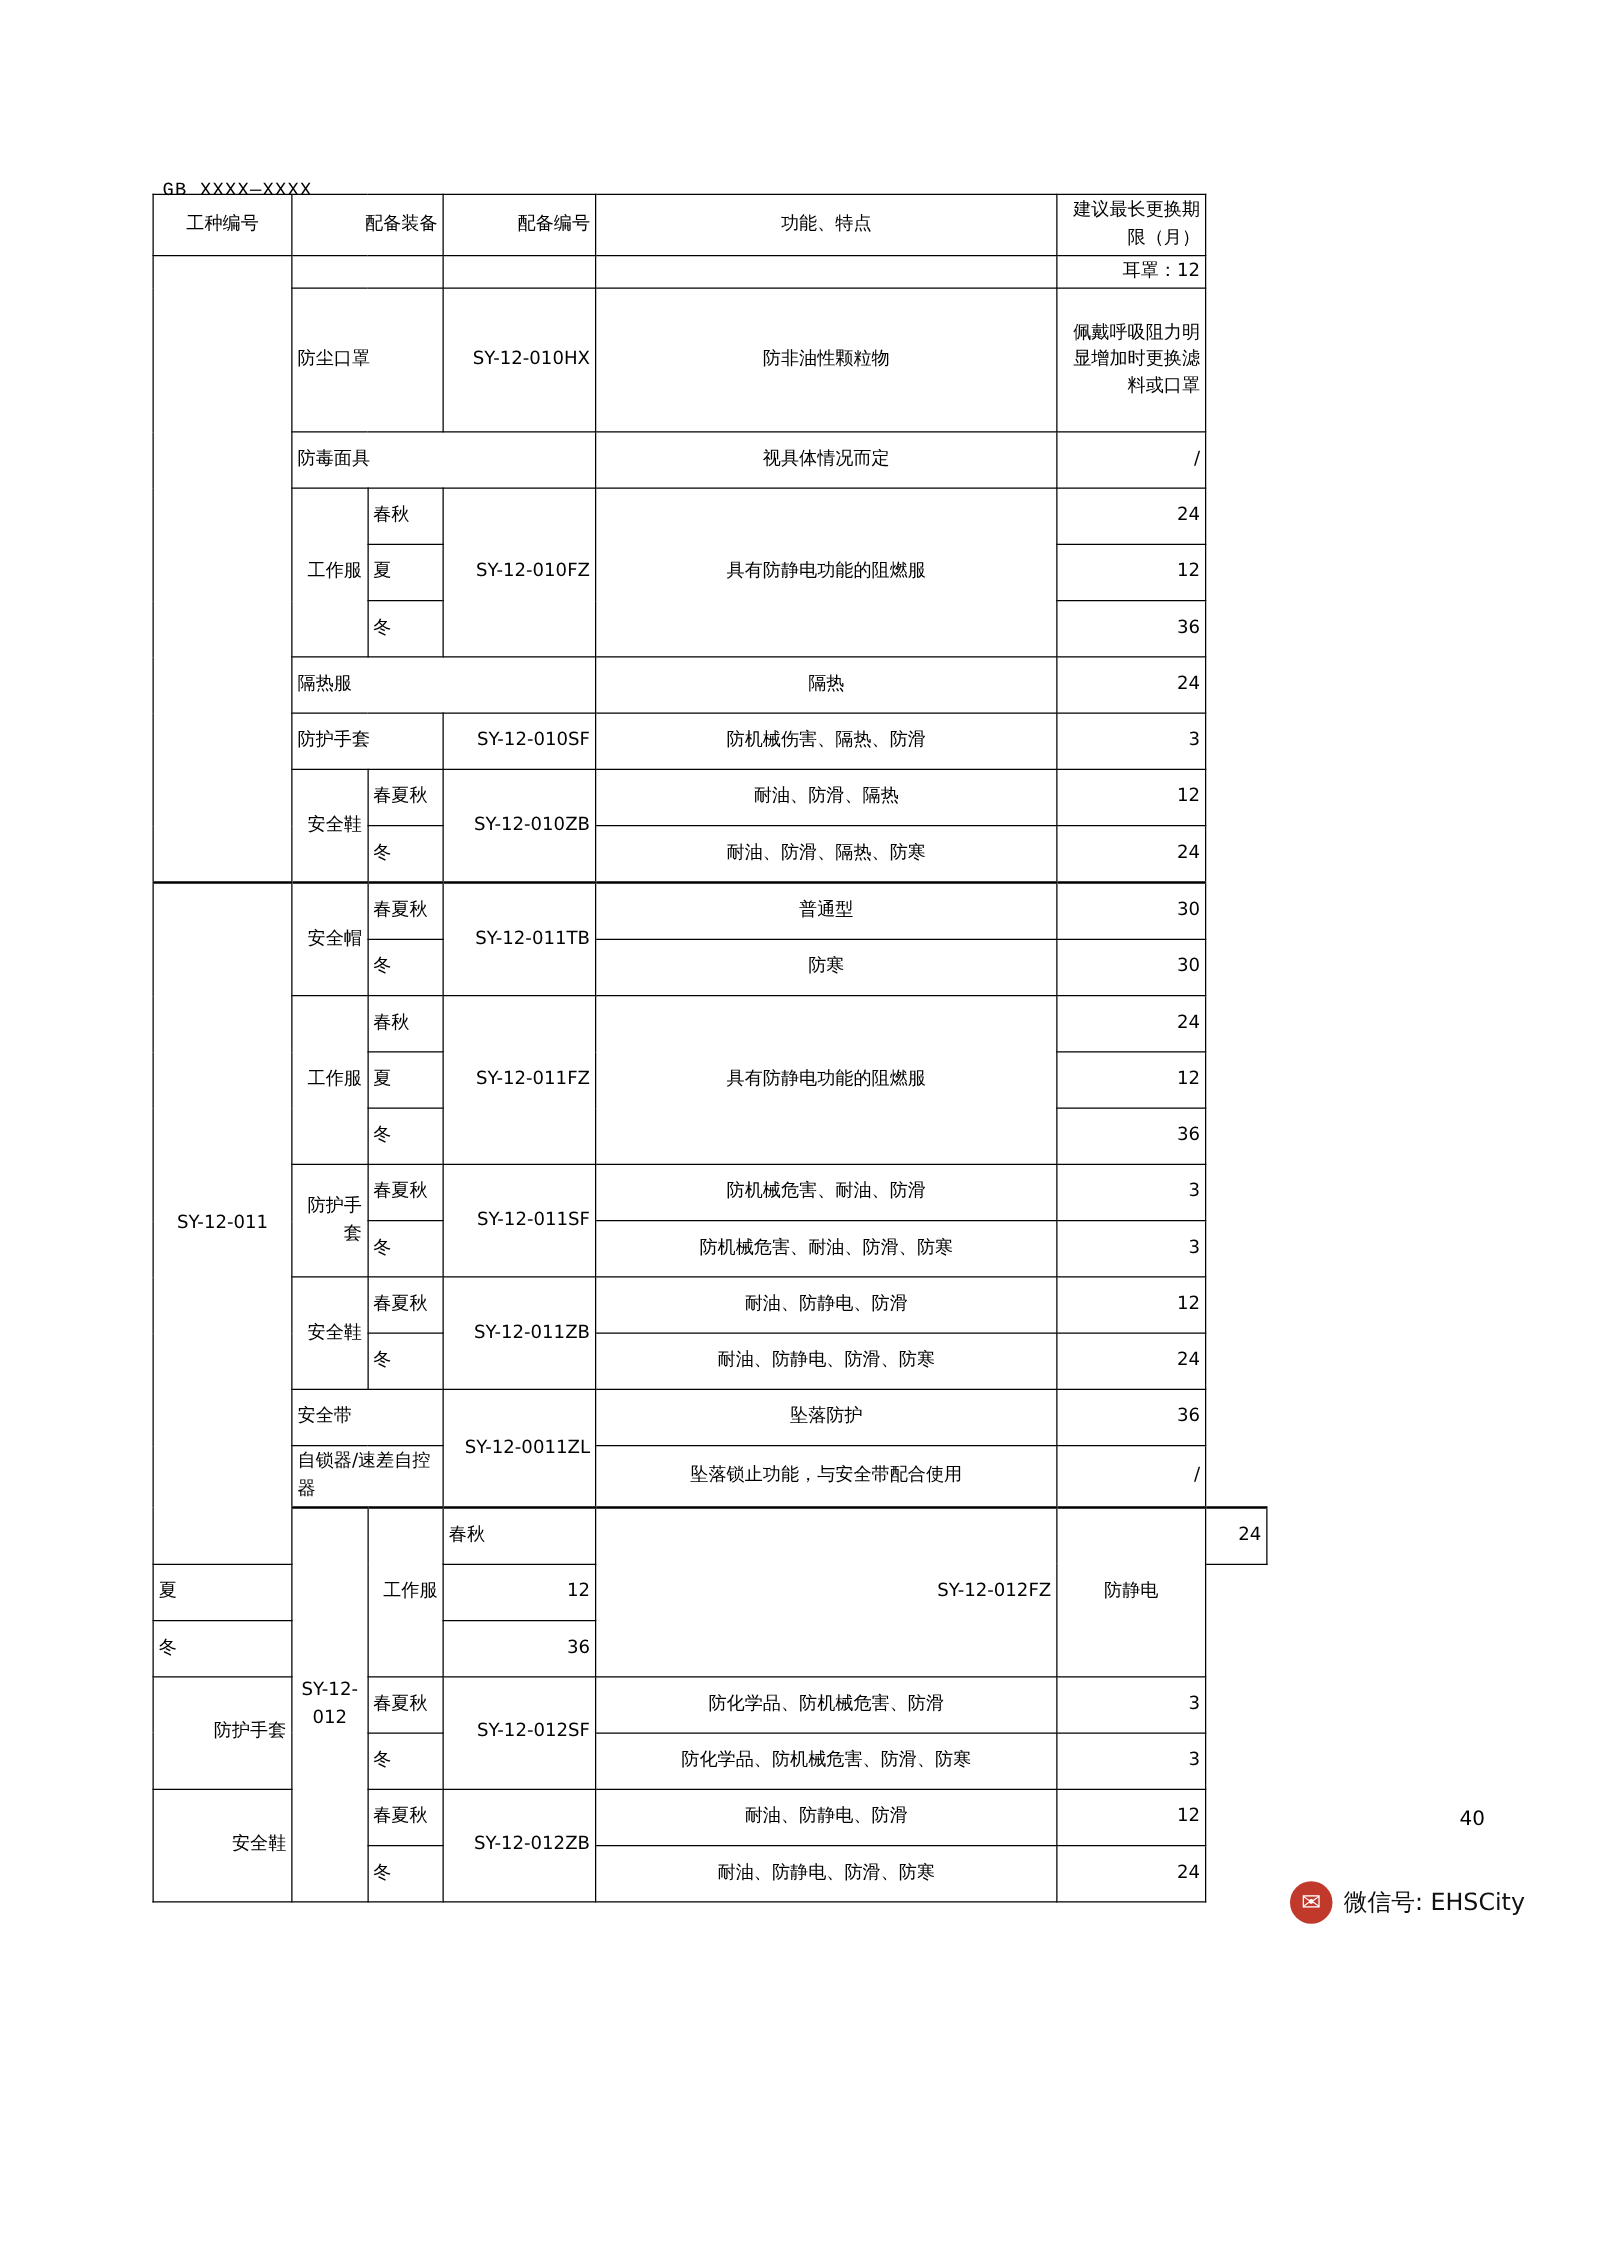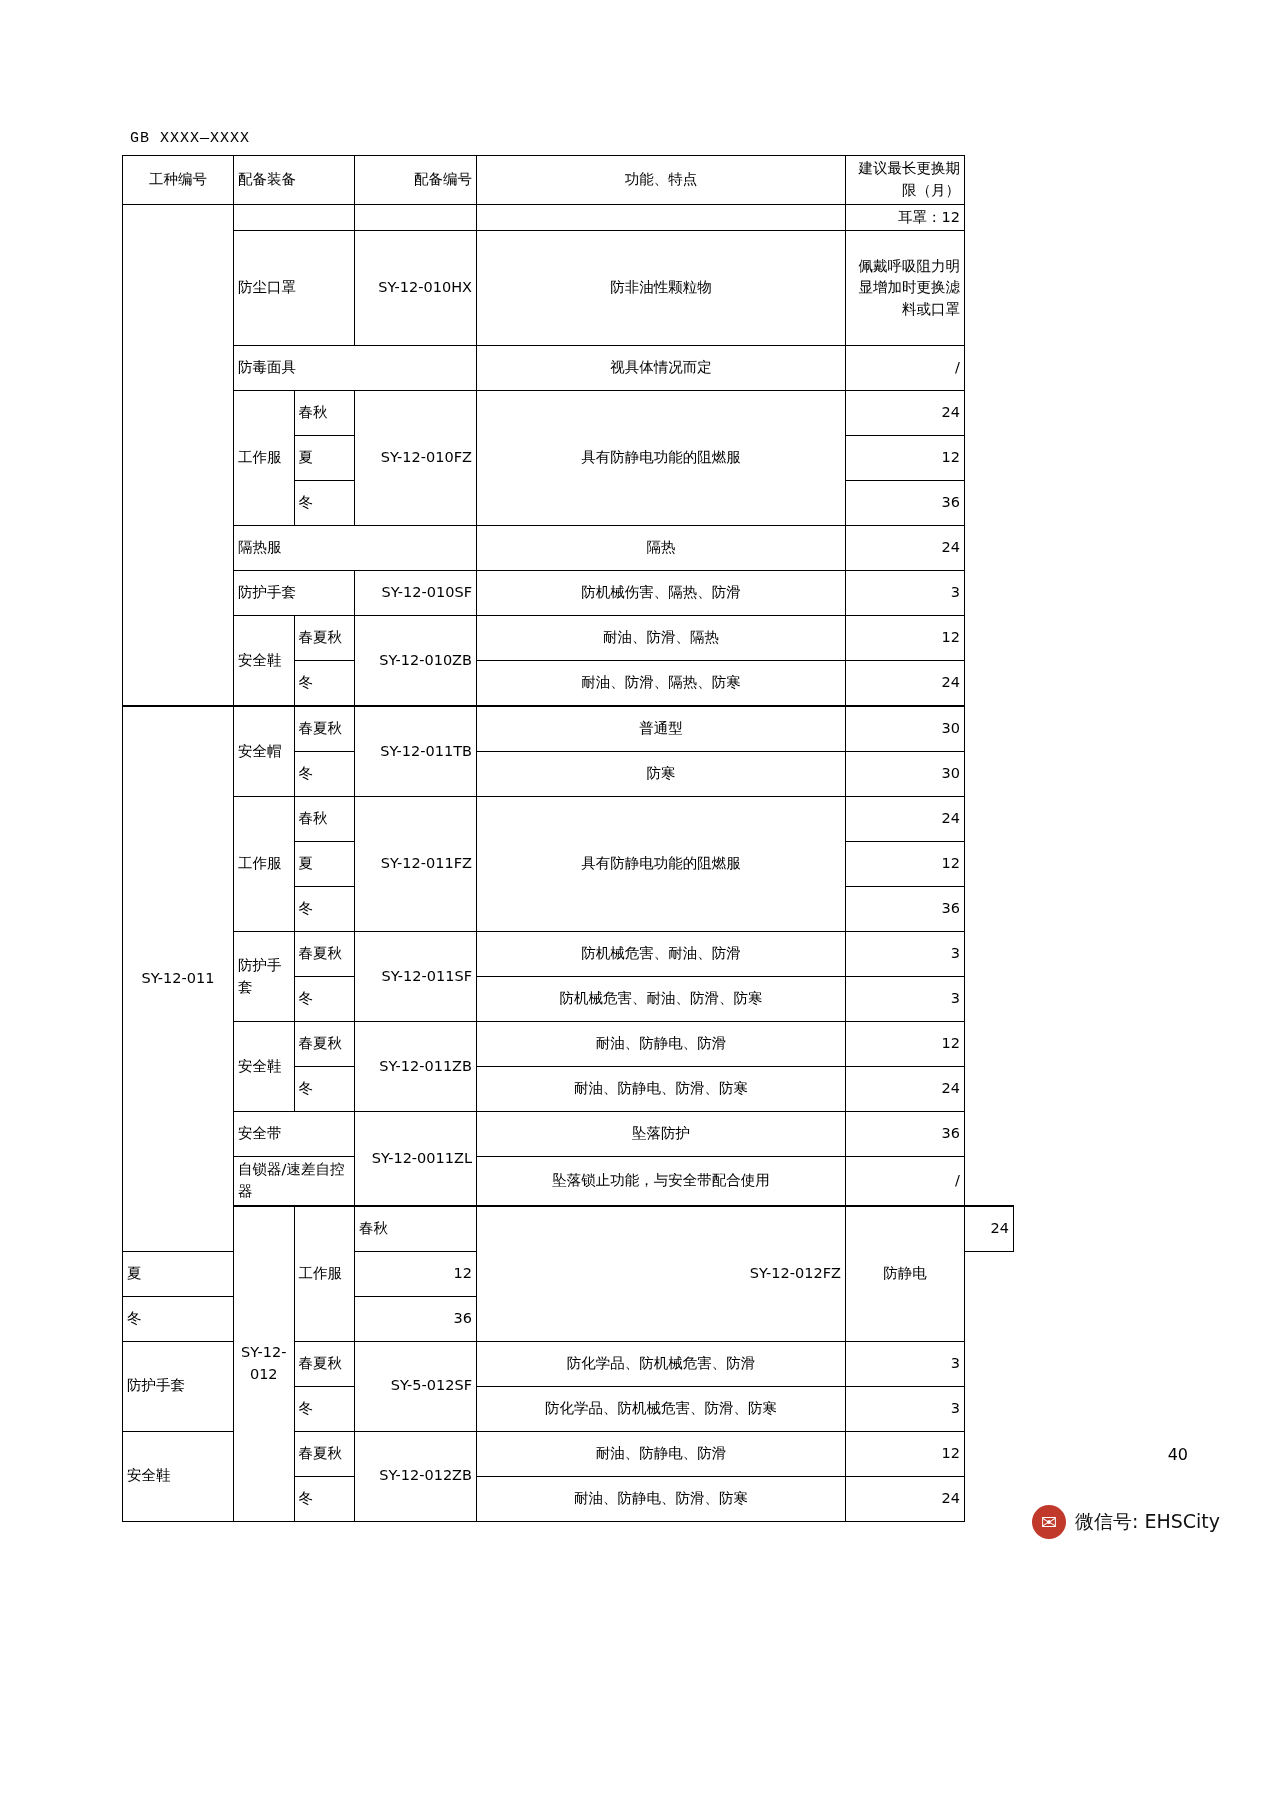--- a/index.html
+++ b/index.html
@@ -17,21 +17,21 @@
   .page {
     position: absolute;
     left: 0; top: 0;
     width: 1280px;
     height: 1810px;
     background: #fff;
   }
   .doc-header {
     position: absolute;
     left: 130px;
-    top: 130px;
+    top: 144px;
     font-family: "Liberation Mono", monospace;
     font-size: 15px;
     letter-spacing: 1px;
   }
   table.main {
     position: absolute;
     left: 122px;
     top: 155px;
     width: 892px;
     border-collapse: collapse;
@@ -40,21 +40,21 @@
   }
   table.main td, table.main th {
     border: 1px solid #000;
     padding: 2px 4px;
     font-size: 14.5px;
     font-weight: normal;
     line-height: 1.5;
     vertical-align: middle;
   }
   .c-code   { width: 102px; text-align: center; }
-  .c-eq     { width: 112px; text-align: left; }
+  .c-eq     { width: 112px; text-align: right; }
   .c-season { width: 95px;  }
   .c-num    { width: 113px; text-align: right; }
   .c-func   { width: 360px; text-align: center; padding-left: 10px; }
   .c-period { width: 110px; text-align: right; }
 
   thead td {
     text-align: center;
     font-size: 15px;
     line-height: 1.55;
     padding: 7px 4px;
@@ -258,21 +258,21 @@
         <td class="c-period">12</td>
       </tr>
       <tr>
         <td class="c-season" style="height:40px">冬</td>
         <td class="c-period">36</td>
       </tr>
 
       <tr>
         <td class="c-eq" rowspan="2">防护手套</td>
         <td class="c-season" style="height:40px">春夏秋</td>
-        <td class="c-num" rowspan="2">SY-5-012SF</td>
+        <td class="c-num" rowspan="2">SY-12-012SF</td>
         <td class="c-func">防化学品、防机械危害、防滑</td>
         <td class="c-period">3</td>
       </tr>
       <tr>
         <td class="c-season" style="height:40px">冬</td>
         <td class="c-func">防化学品、防机械危害、防滑、防寒</td>
         <td class="c-period">3</td>
       </tr>
 
       <tr>

